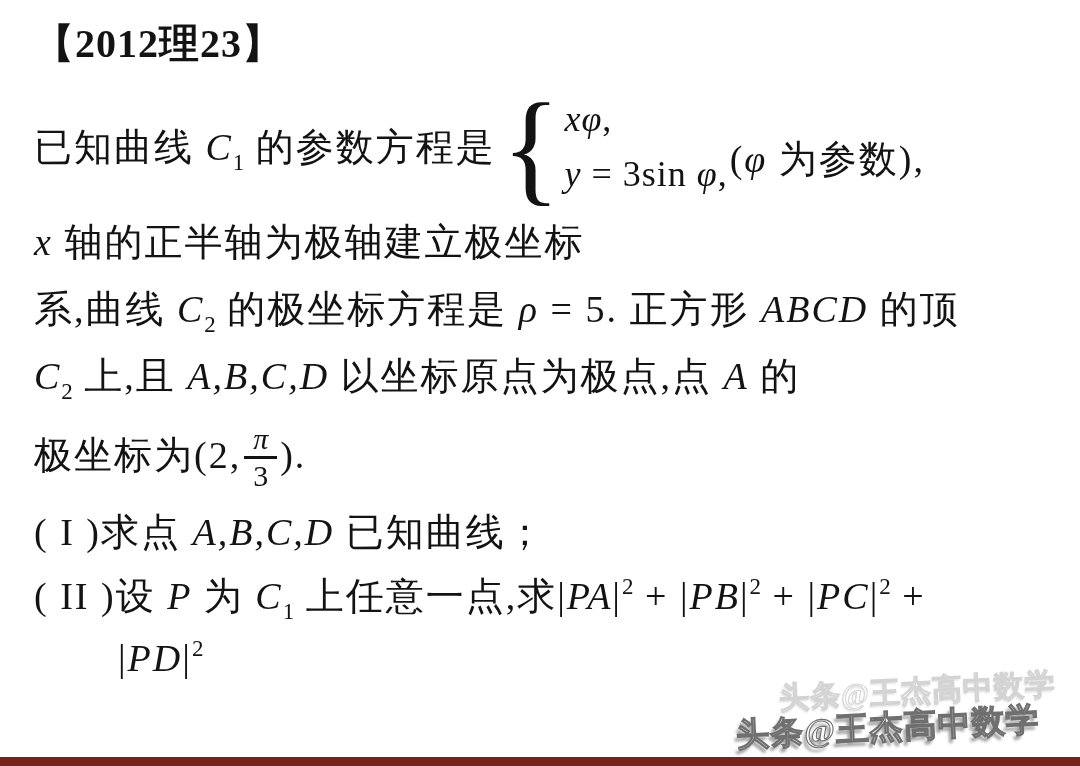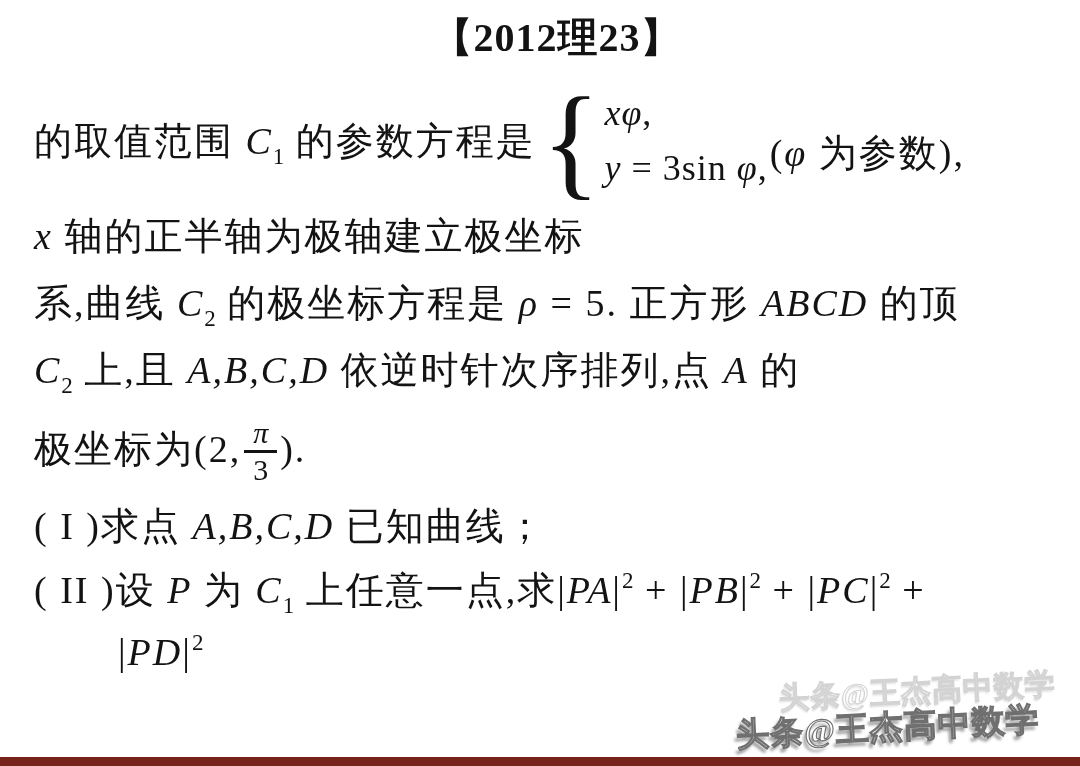--- a/index.html
+++ b/index.html
@@ -1,21 +1,21 @@
 <!DOCTYPE html>
 <html><head>
 <meta charset="utf-8">
 <style>
   html, body { margin: 0; padding: 0; }
   body {
     width: 1080px; height: 766px; position: relative; overflow: hidden;
     background: #ffffff; color: #131313;
     font-family: "Liberation Serif", "DejaVu Serif", serif;
   }
-  .page { position: absolute; inset: 0; padding: 10px 0 0 34px; box-sizing: border-box; text-align: center; }
+  .page { position: absolute; inset: 0; padding: 16px 0 0 34px; box-sizing: border-box; }
 
   .title { font-size: 40px; font-weight: bold; letter-spacing: 1px; }
 
   .line { display: flex; align-items: baseline; font-size: 38px; letter-spacing: 2px; }
   .line > * { white-space: pre; }
 
   .l1 { align-items: center; margin-top: 14px; height: 124px; }
   .l2, .l3, .l4 { line-height: 67px; }
   .l5 { align-items: center; height: 90px; }
   .l6, .l7 { line-height: 64px; }
@@ -58,21 +58,21 @@
   .footer-bar { position: absolute; left: 0; right: 0; bottom: 0; height: 9px; }
 </style>
 </head>
 <body>
 
 <div class="page">
 
   <div class="title">【2012理23】</div>
 
   <div class="line l1">
-    <span>的取值范围 </span>
+    <span>已知曲线 </span>
     <span class="msym"><i>C</i><span class="sub">1</span></span>
     <span> 的参数方程是</span>
     <span class="sys">
       <span class="brace">{</span>
       <span class="eqs">
         <span class="eq"><i>x</i><i>φ</i><span>,</span></span>
         <span class="eq"><i>y</i><span> = 3sin </span><i>φ</i><span>,</span></span>
       </span>
     </span>
     <span class="paren"><span>(</span><i>φ</i><span> 为参数),</span></span>
@@ -90,21 +90,21 @@
     <i>ρ</i>
     <span> = 5. 正方形 </span>
     <i>ABCD</i>
     <span> 的顶</span>
   </div>
 
   <div class="line l4">
     <span class="msym"><i>C</i><span class="sub">2</span></span>
     <span> 上,且 </span>
     <i>A,B,C,D</i>
-    <span> 依逆时针次序排列,点 </span>
+    <span> 以坐标原点为极点,点 </span>
     <i>A</i>
     <span> 的</span>
   </div>
 
   <div class="line l5">
     <span>极坐标为(2,</span>
     <span class="frac"><span class="num">π</span><span class="den">3</span></span>
     <span>).</span>
   </div>
 

